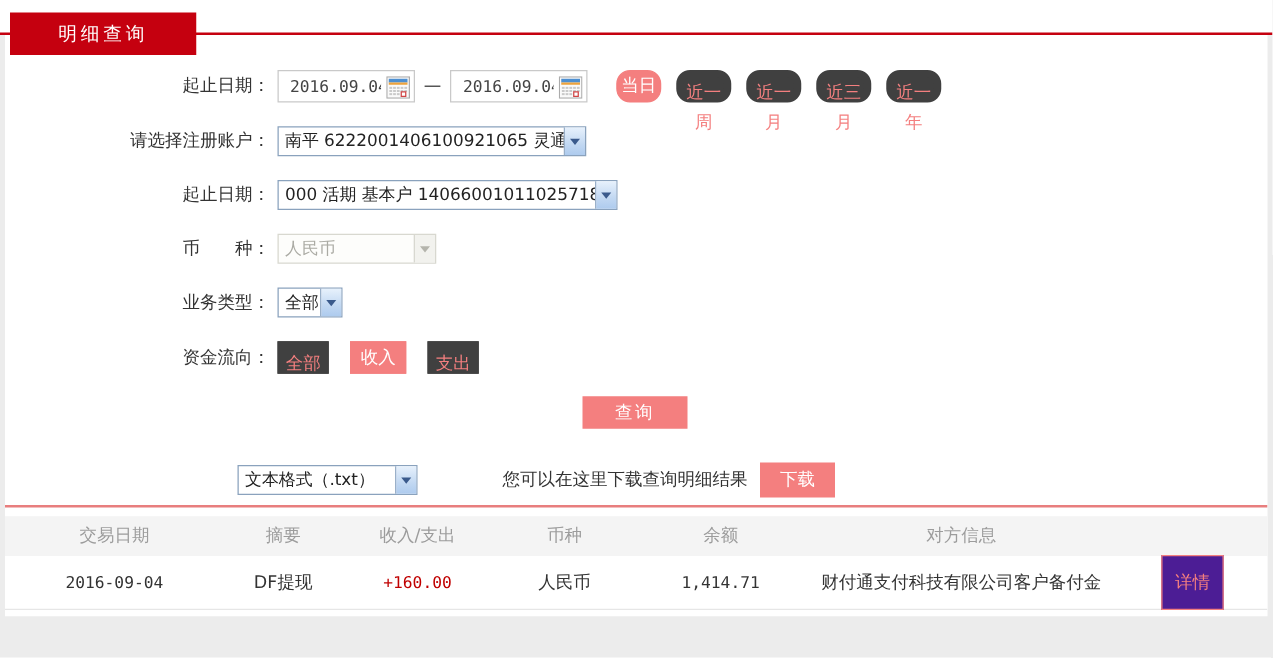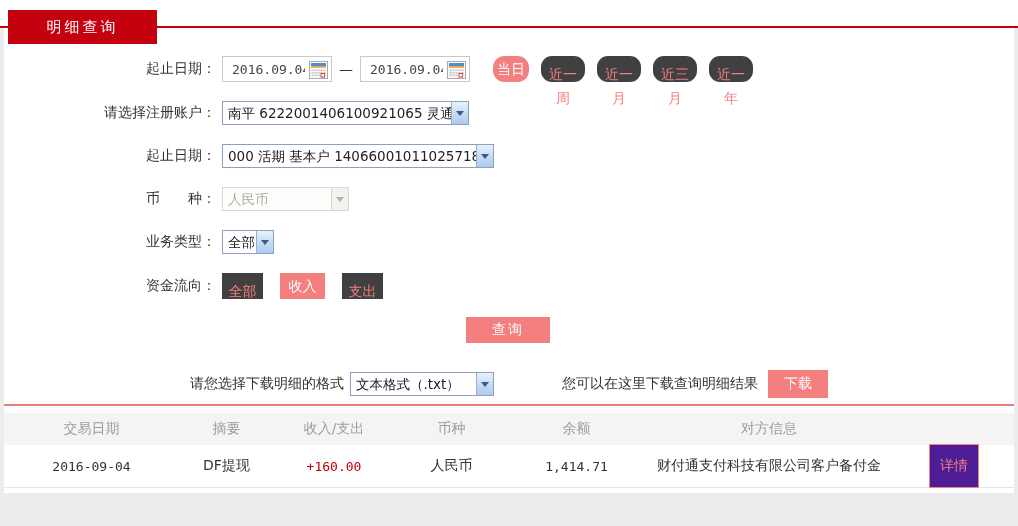--- a/index.html
+++ b/index.html
@@ -219,21 +219,20 @@
         <div class="dirbtn outline">全部</div>
         <div class="dirbtn filled">收入</div>
         <div class="dirbtn outline">支出</div>
       </div>
     </div>
 
     <button class="query-btn">查询</button>
   </div>
 
   <div class="dl-row">
-    <span class="dl-label">请您选择下载明细的格式</span>
     <div class="combo dl-combo">
       <span class="combo-value">文本格式（.txt）</span>
       <span class="combo-arrow">
           <i></i>
         </span>
     </div>
     <span class="dl-hint">您可以在这里下载查询明细结果</span>
     <button class="dl-btn">下载</button>
   </div>
 

